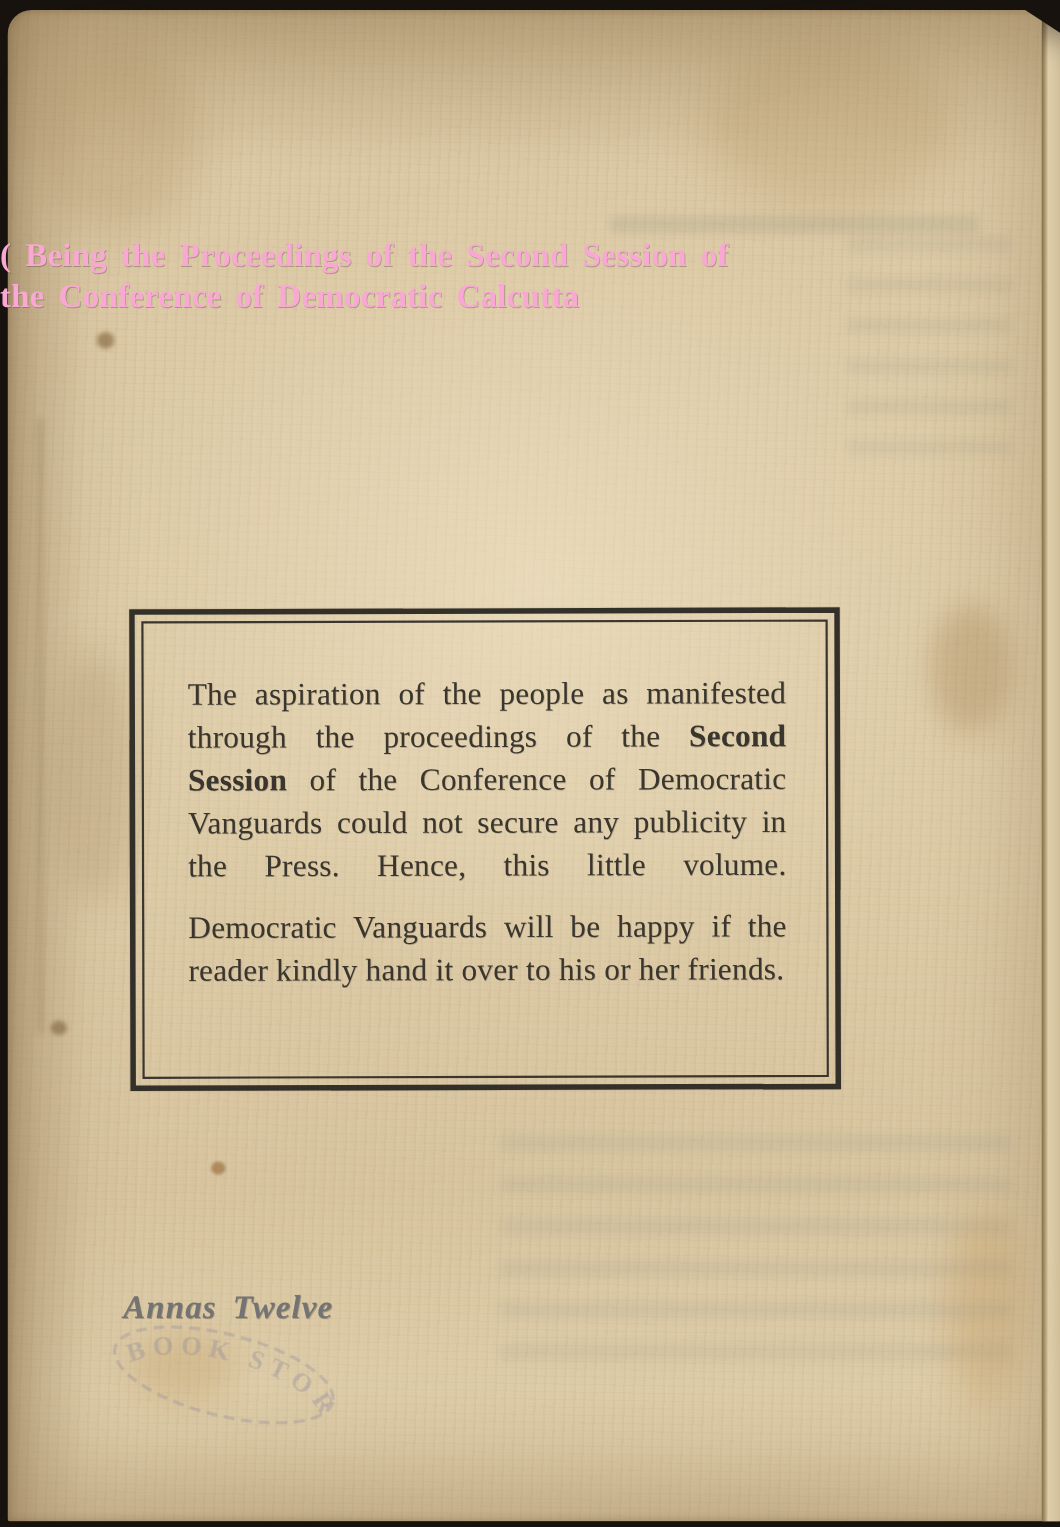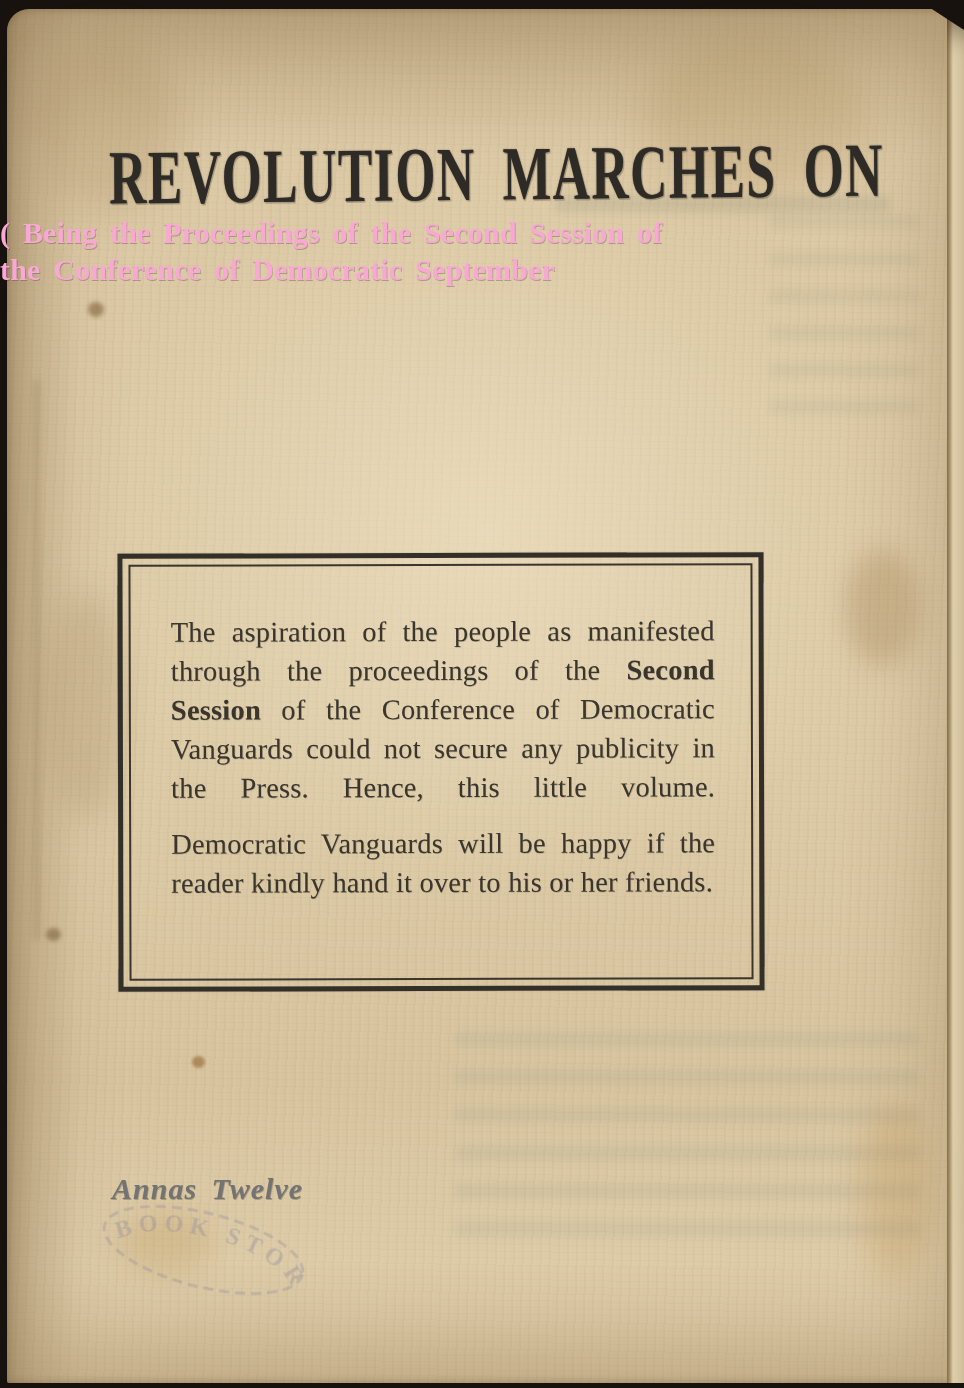--- a/index.html
+++ b/index.html
@@ -99,27 +99,24 @@
   <div class="stain" style="left:118px;top:1212px;width:95px;height:62px;background:rgba(190,150,90,0.28);filter:blur(13px);"></div>
   <div class="stain" style="left:862px;top:1100px;width:70px;height:180px;background:rgba(196,156,96,0.32);filter:blur(15px);"></div>
   <div class="stain" style="left:34px;top:380px;width:5px;height:560px;border-radius:4px;background:rgba(120,95,60,0.24);filter:blur(3px);"></div>
 
   <div class="ghost" style="left:555px;top:196px;width:335px;height:38px;opacity:0.45;filter:blur(4px);background:repeating-linear-gradient(180deg,rgba(118,128,108,0.35) 0 16px,rgba(0,0,0,0) 16px 38px);"></div>
   <div class="ghost" style="left:770px;top:215px;width:150px;height:200px;opacity:0.30;filter:blur(4px);background:repeating-linear-gradient(180deg,rgba(120,126,112,0.30) 0 14px,rgba(0,0,0,0) 14px 37px);"></div>
   <div class="ghost" style="left:455px;top:1032px;width:465px;height:205px;opacity:0.38;filter:blur(5px);background:repeating-linear-gradient(180deg,rgba(124,130,120,0.30) 0 14px,rgba(0,0,0,0) 14px 38px);"></div>
 
   <div class="content">
 
-    <div class="title-wrap">
-      <span>REVOLUTION MARCHES ON</span>
-    </div>
 
     <div class="subtitle">
       <div>( Being the Proceedings of the Second Session of</div>
-      <div>the Conference of Democratic September</div>
+      <div>the Conference of Democratic Calcutta</div>
     </div>
 
     <div class="notice-box">
       <div class="notice-inner">
         <p class="p1"><span>The aspiration of the people as manifested through the proceedings of the </span><span class="bold-run">Second Session</span><span> of the Conference of Democratic Vanguards could not secure any publicity in the Press. Hence, this little volume.</span></p>
         <p class="p2">Democratic Vanguards will be happy if the reader kindly hand it over to his or her friends.</p>
       </div>
     </div>
 
     <div class="price">Annas Twelve</div>

